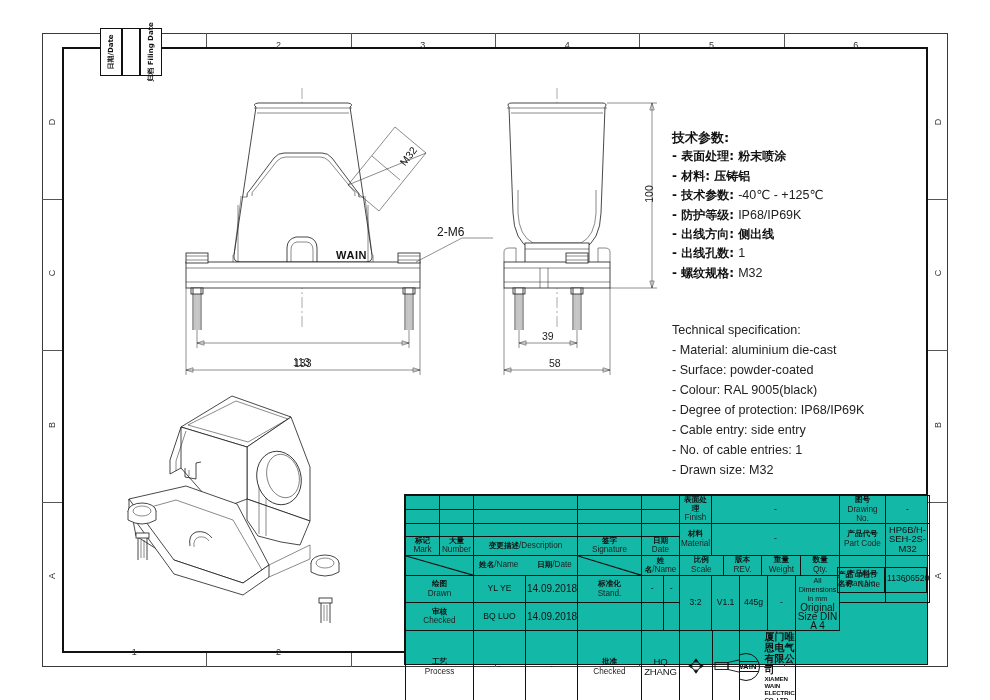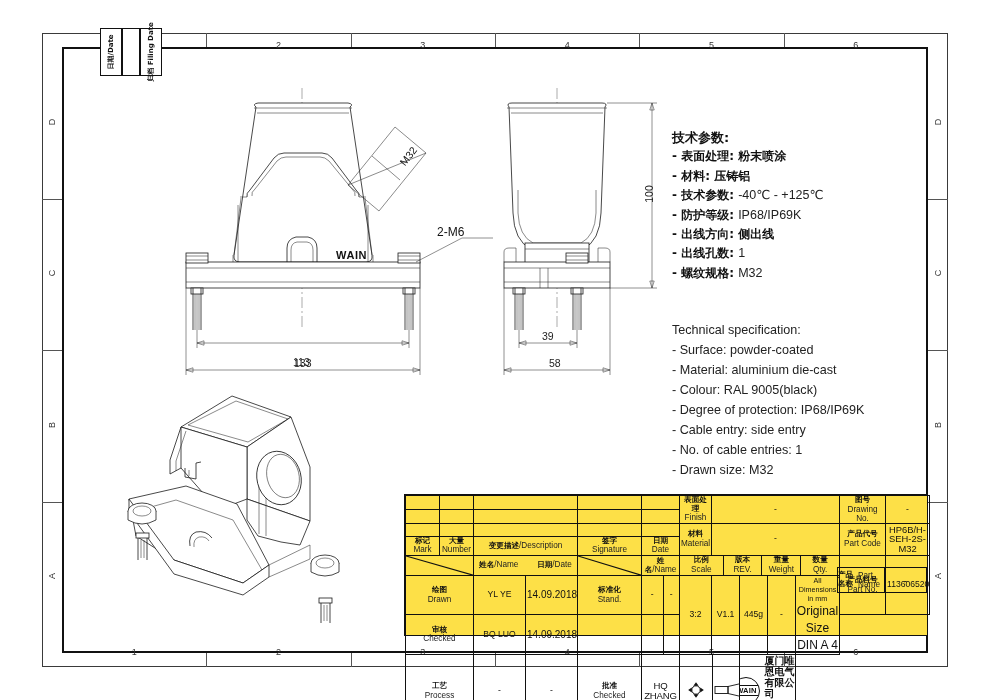--- a/index.html
+++ b/index.html
@@ -31,22 +31,22 @@
   .specs .cn{font-family:"DejaVu Sans","Liberation Sans",sans-serif;font-weight:bold;font-size:12px;}
   .specs .hd{font-family:"DejaVu Sans","Liberation Sans",sans-serif;font-weight:bold;font-size:13px;}
   .specs .v{font-weight:normal;color:#222;}
   .specs-en{position:absolute;font-size:12.6px;line-height:20px;white-space:nowrap;color:#222;}
 
   .dimtxt{position:absolute;font-size:10.5px;color:#222;}
   .lbl{position:absolute;font-size:11px;color:#111;}
   .wainmark{position:absolute;font-size:11px;font-weight:bold;letter-spacing:.6px;color:#111;}
 
   
-  #tb{position:absolute;left:404px;top:494px;width:524px;height:142px;
-      border:1.4px solid #111;box-sizing:border-box;background:#fde047;}
+  #tb{position:absolute;left:404px;top:494px;width:524px;height:171px;
+      border:1.4px solid #111;box-sizing:border-box;background:#14b8a6;}
   #tb table{border-collapse:collapse;width:100%;height:100%;table-layout:fixed;}
   #tb td{border:.8px solid #111;padding:0 1px;text-align:center;vertical-align:middle;
          font-size:8.6px;line-height:9.4px;overflow:hidden;}
   .cn2{font-family:"DejaVu Sans","Liberation Sans",sans-serif;font-weight:bold;font-size:7.6px;
        display:block;line-height:8.6px;}
   .en2{display:block;font-size:8.2px;line-height:9px;color:#222;}
   .big{font-size:12px;}
   .med{font-size:11px;}
   .slashcell{position:relative;}
   .slashcell svg{position:absolute;left:0;top:0;width:100%;height:100%;}
@@ -350,22 +350,22 @@
       <div><span class="cn">- 材料: </span><span class="cn">压铸铝</span></div>
       <div><span class="cn">- 技术参数: </span><span class="v">-40℃ - +125℃</span></div>
       <div><span class="cn">- 防护等级: </span><span class="v">IP68/IP69K</span></div>
       <div><span class="cn">- 出线方向: </span><span class="cn">侧出线</span></div>
       <div><span class="cn">- 出线孔数: </span><span class="v">1</span></div>
       <div><span class="cn">- 螺纹规格: </span><span class="v">M32</span></div>
     </div>
 
   <div class="specs-en" style="left:672px;top:320px;" id="specs-en">
     <div>Technical specification:</div>
-  <div>- Surface: powder-coated</div>
-      <div>- Material: aluminium die-cast</div>
+  <div>- Material: aluminium die-cast</div>
+      <div>- Surface: powder-coated</div>
       <div>- Colour: RAL 9005(black)</div>
       <div>- Degree of protection: IP68/IP69K</div>
       <div>- Cable entry: side entry</div>
       <div>- No. of cable entries: 1</div>
       <div>- Drawn size: M32</div>
     </div>
 
   <div id="tb">
     <table>
       <colgroup>
@@ -527,21 +527,21 @@
           </tr>
                 </tbody>
               </table>
         </td>
         <td rowspan="2" class="med">3:2</td>
         <td rowspan="2" class="med">V1.1</td>
         <td rowspan="2" class="med">445g</td>
         <td rowspan="2" class="med">-</td>
         <td rowspan="2" style="padding:0">
           <span style="display:block;font-size:7.2px;line-height:9px">All Dimensions in mm</span>
-          <span style="display:block;font-size:12px;line-height:17px">Original Size DIN A 4</span>
+          <span style="display:block;font-size:10px;line-height:9px">Original Size DIN A 4</span>
         </td>
       </tr>
 
       <tr style="height:18px">
         <td colspan="2">
           <span class="cn2">审核</span>
           <span class="en2">Checked</span>
         </td>
         <td style="padding:0">
           <table style="width:100%;height:100%;border-collapse:collapse;table-layout:fixed">

